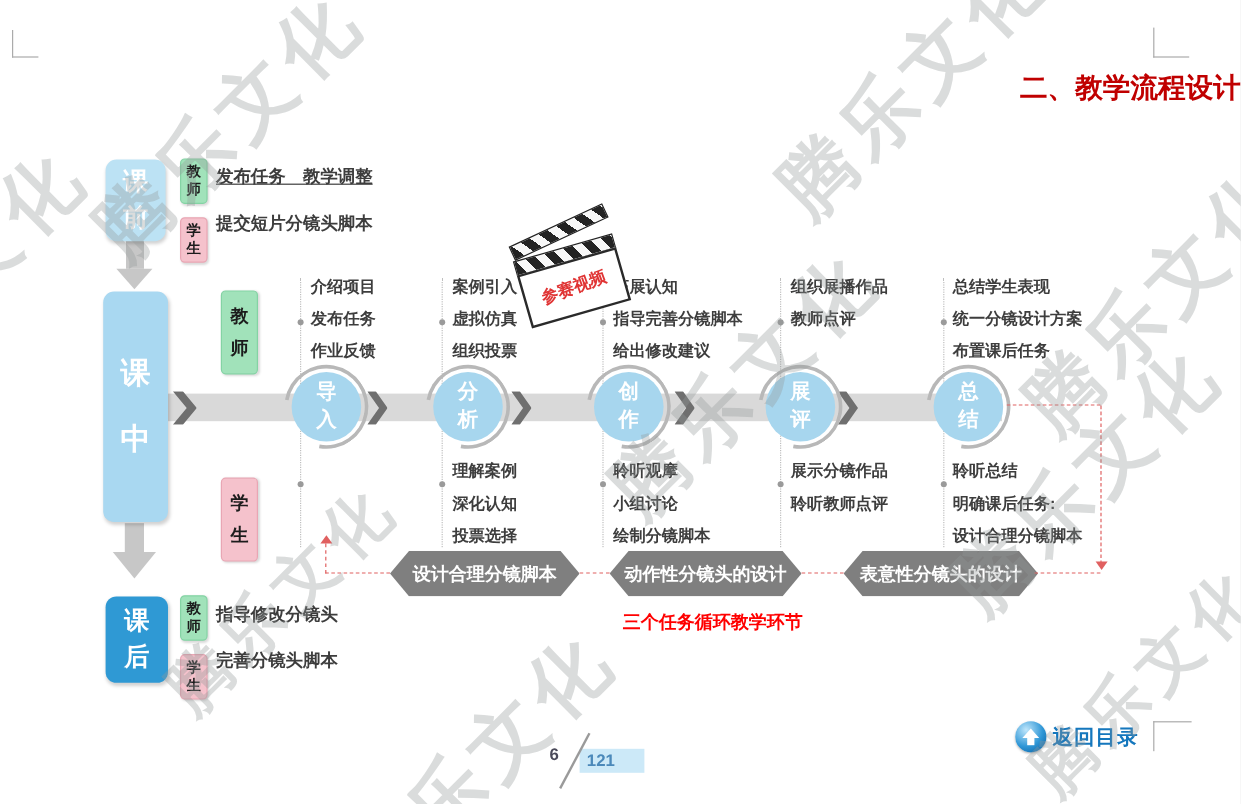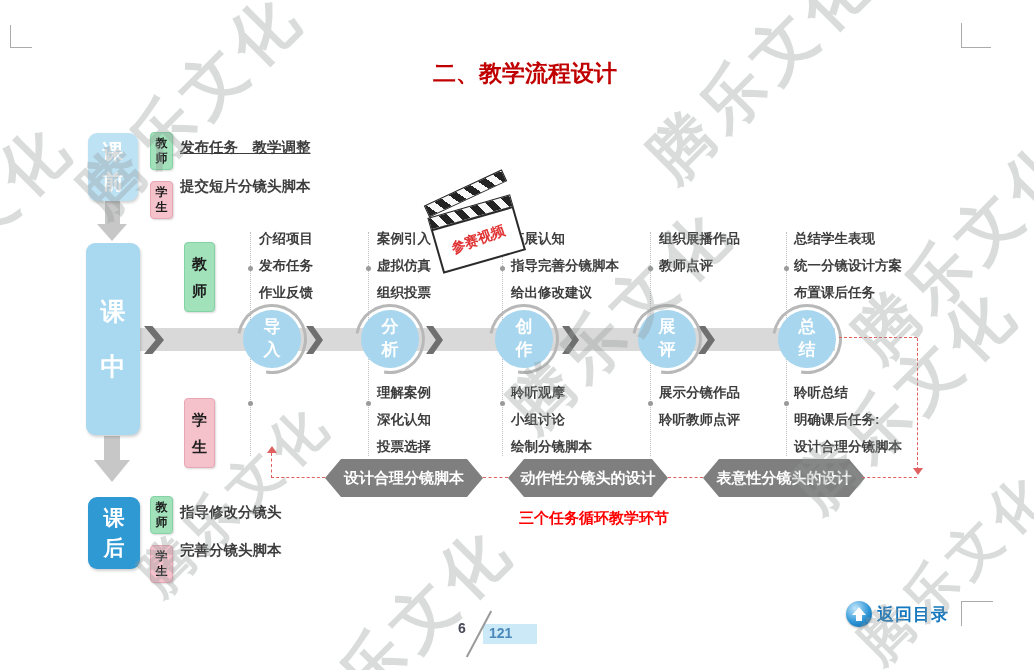--- a/index.html
+++ b/index.html
@@ -9,21 +9,21 @@
   .wm{position:absolute;font-size:64px;font-weight:700;color:rgba(148,152,152,.34);
       transform:translate(-50%,-50%) rotate(-45deg);white-space:nowrap;letter-spacing:7px;
       z-index:60;pointer-events:none;}
   .wm.small{font-size:54px;}
   
   .mark{position:absolute;z-index:5;}
   .mark-tl{left:10px;top:25px;width:21px;height:22px;border-left:1px solid #ababab;border-bottom:1px solid #ababab;}
   .mark-tr{left:961px;top:23px;width:29px;height:24px;border-left:1px solid #ababab;border-bottom:1px solid #ababab;}
   .mark-br{left:961px;top:601px;width:31px;height:24px;border-left:1px solid #ababab;border-top:1px solid #ababab;}
   
-  .title{position:absolute;left:0;right:0;top:58px;text-align:center;font-size:23px;font-weight:800;color:#c00000;z-index:10;margin-left:16px;}
+  .title{position:absolute;left:0;right:0;top:58px;text-align:right;font-size:23px;font-weight:800;color:#c00000;z-index:10;margin-left:16px;}
   
   .stage{position:absolute;border-radius:9px;color:#fff;font-weight:800;display:flex;align-items:center;justify-content:center;
          box-shadow:1px 2px 3px rgba(0,0,0,.18);z-index:10;}
   .stage span{display:block;width:1.15em;word-break:break-all;text-align:center;line-height:1.45;}
   .stage-pre{left:88px;top:133px;width:50px;height:68px;background:#bce2f4;font-size:21px;}
   .stage-mid{left:86px;top:243px;width:54px;height:192px;background:#a9d8f1;font-size:25px;}
   .stage-mid span{line-height:2.2;}
   .stage-post{left:88px;top:497px;width:52px;height:72px;background:#2f99d4;font-size:21px;}
   
   .garrow{position:absolute;z-index:6;}

